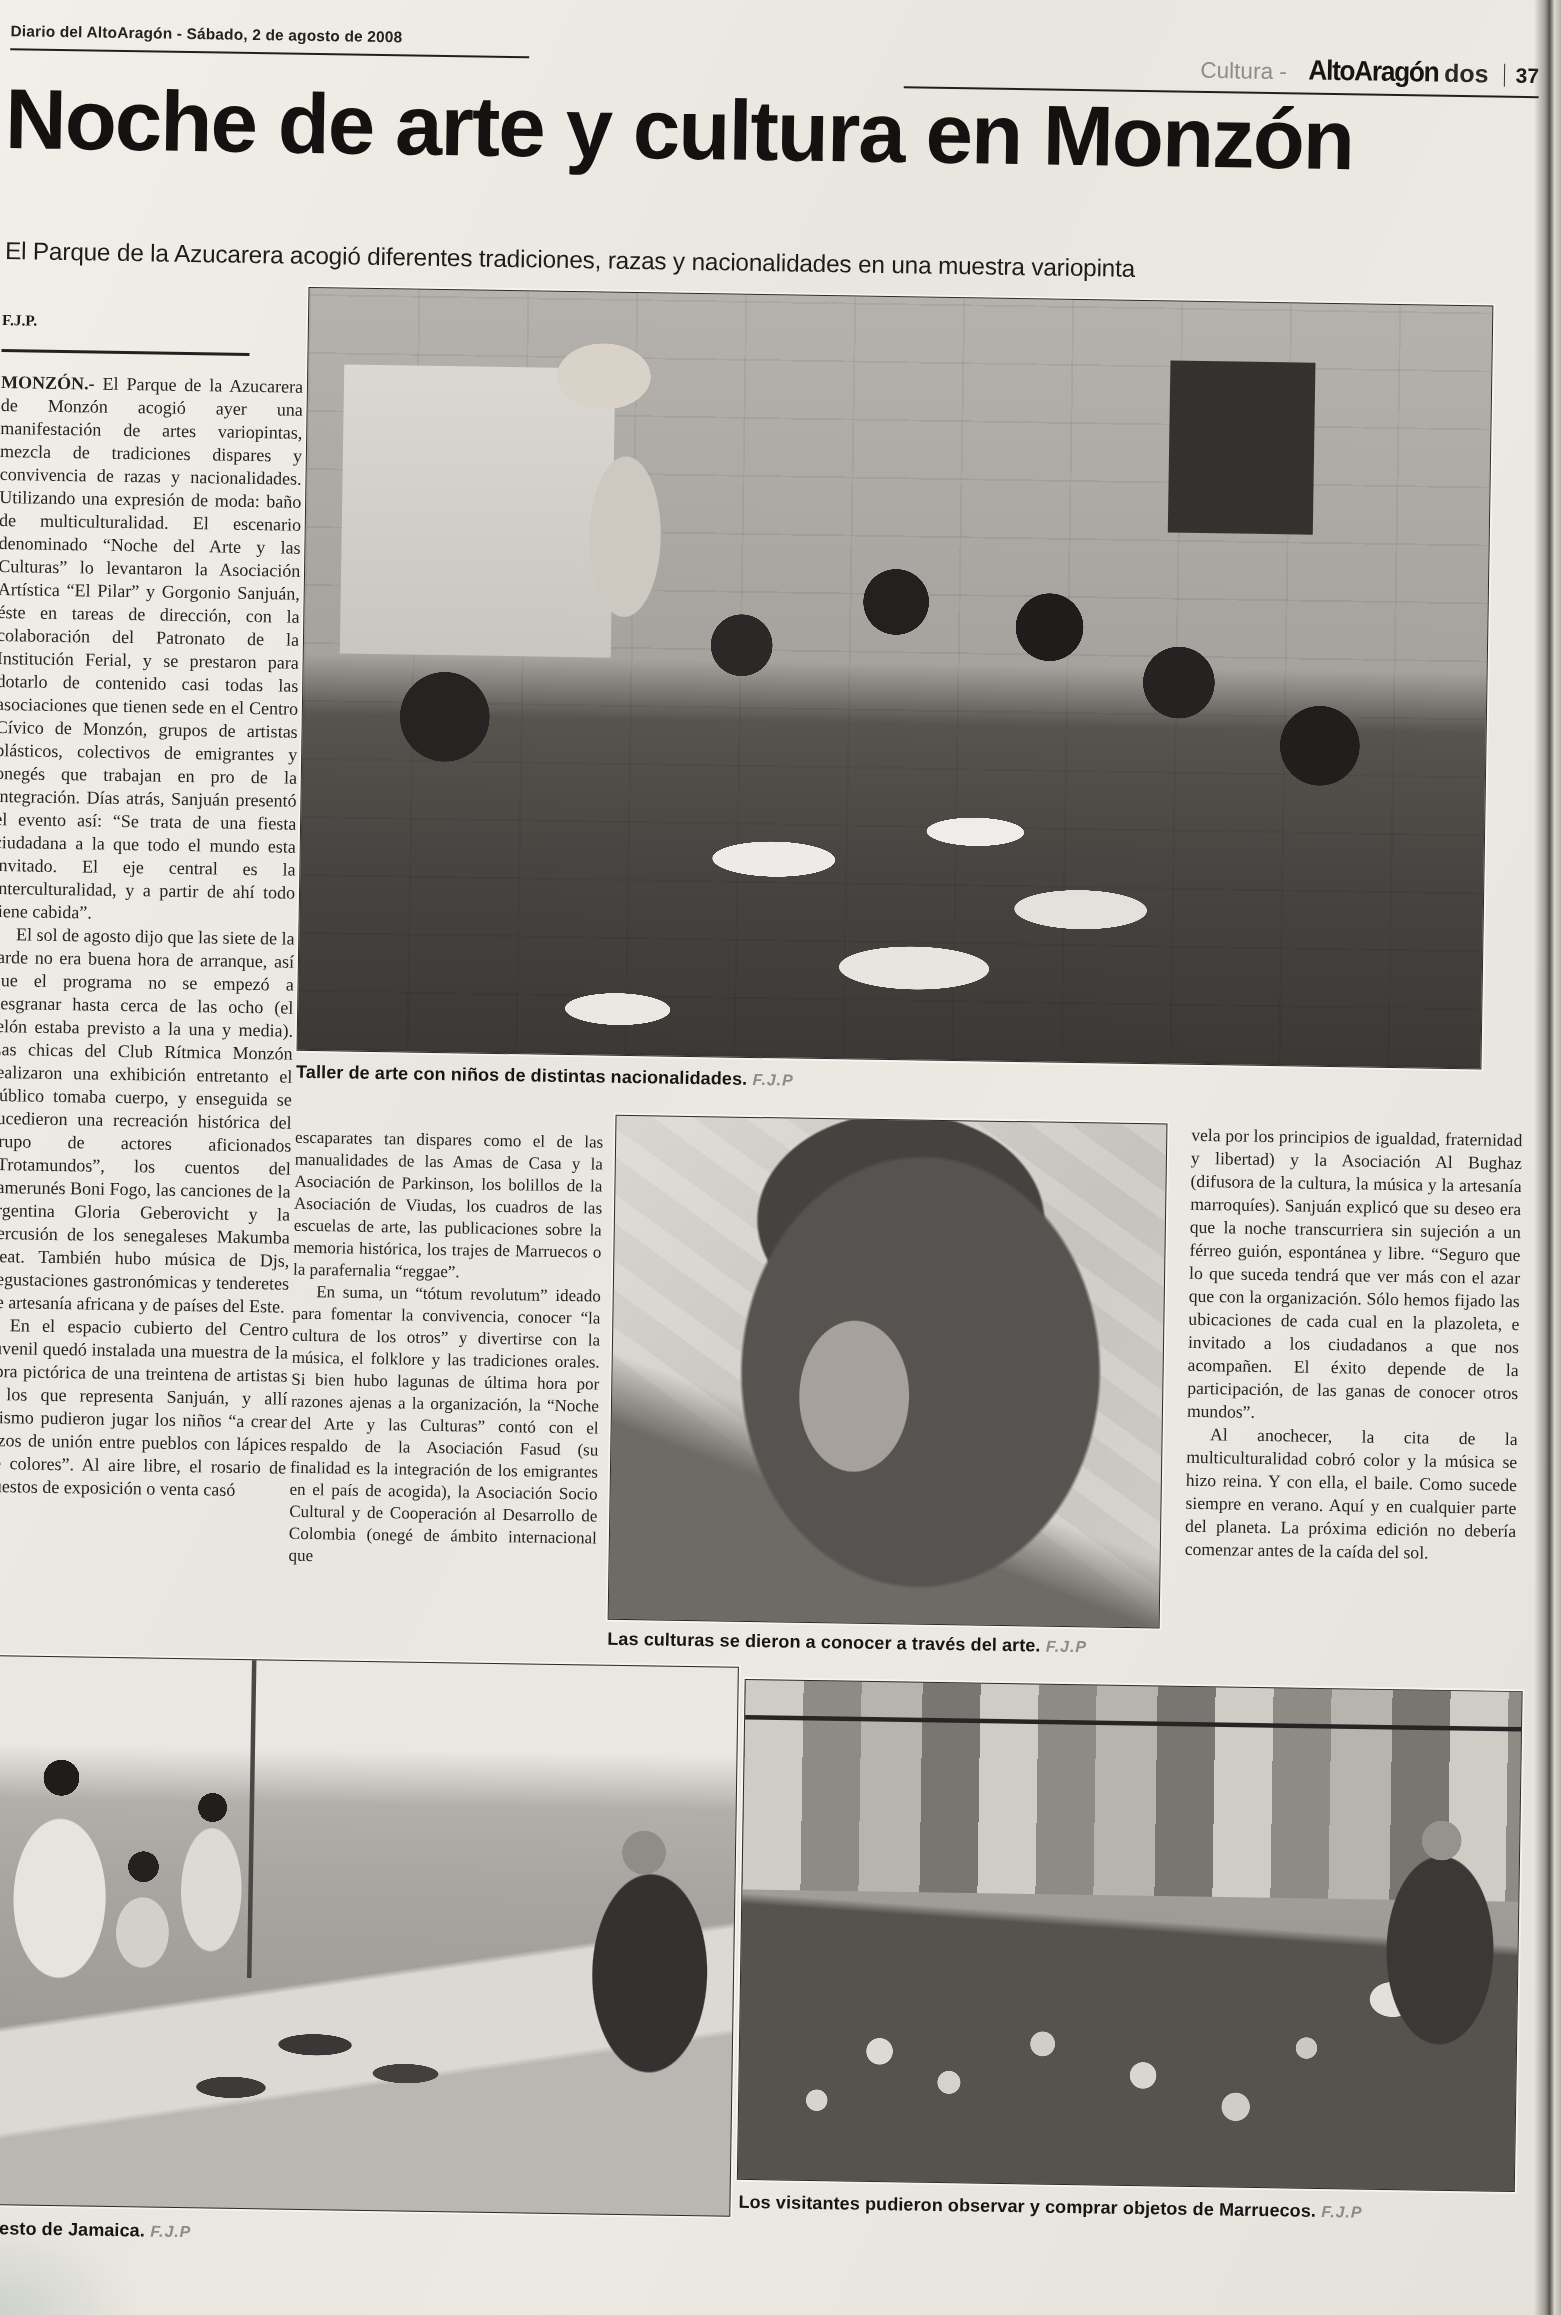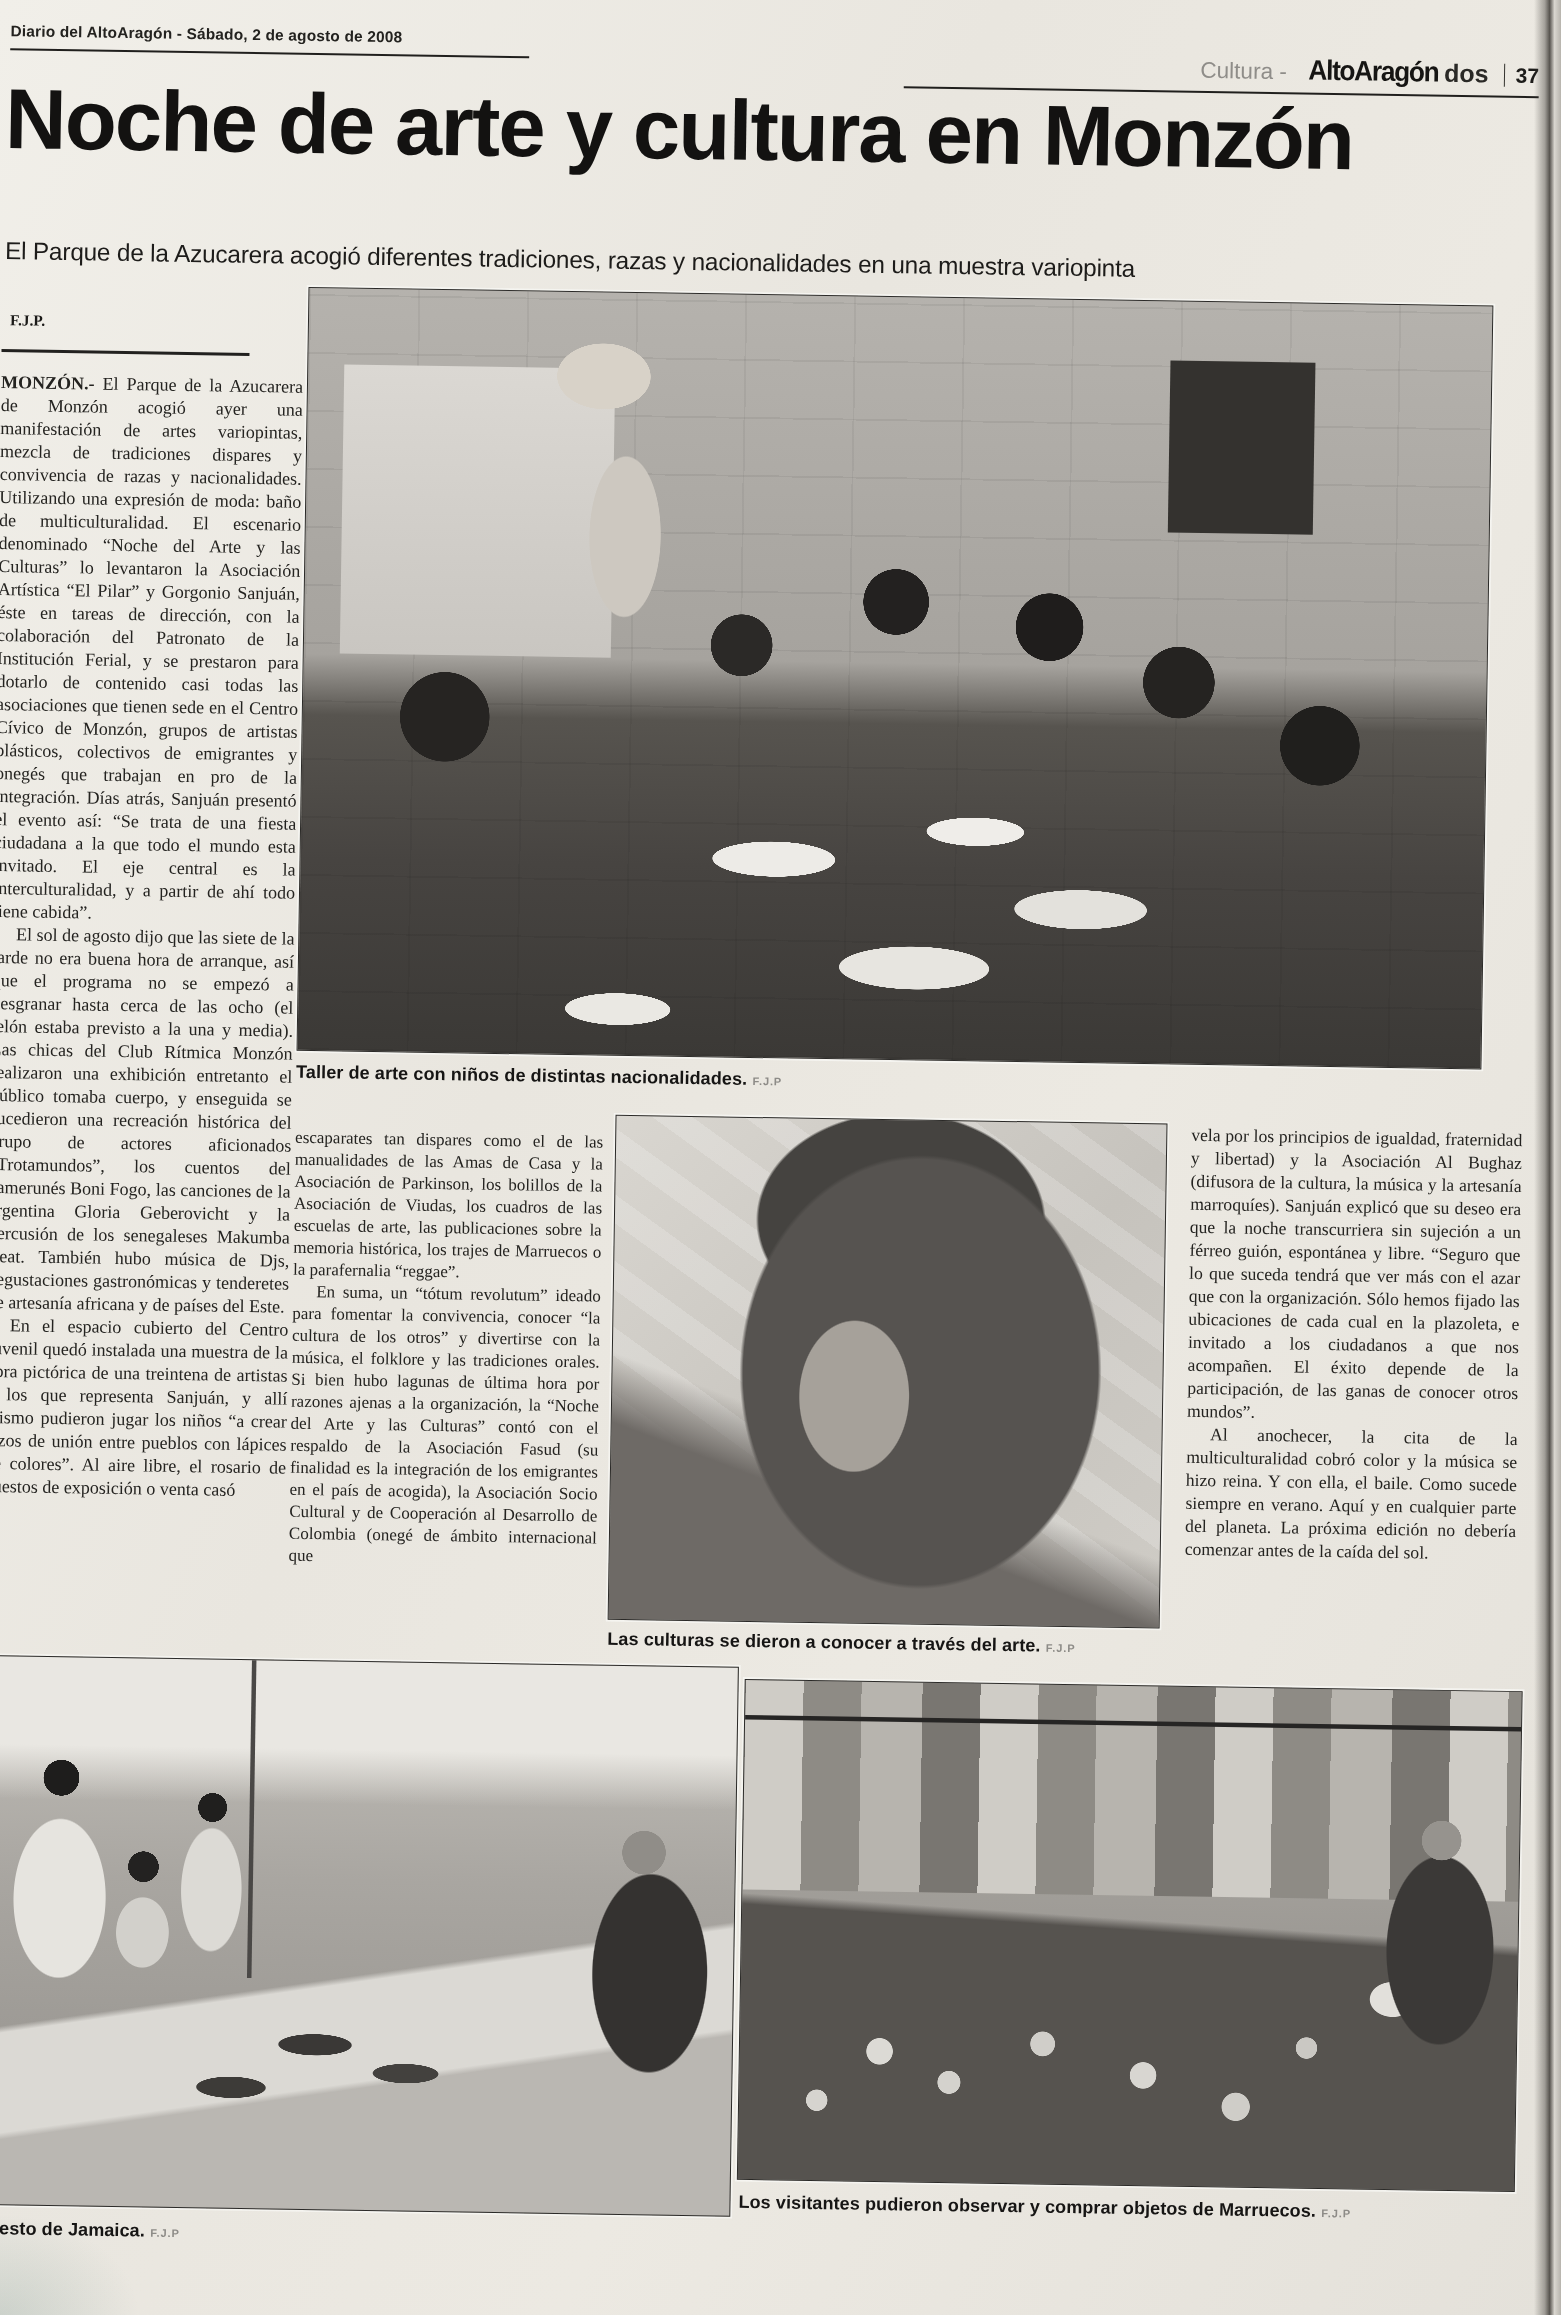--- a/index.html
+++ b/index.html
@@ -26,37 +26,37 @@
   .brand{display:inline-block;font-size:28px;font-weight:900;color:#161513;
     letter-spacing:-1.4px;transform:scaleX(.94);transform-origin:right bottom;}
   .brand-suffix{font-size:25px;font-weight:700;color:#2a2926;margin-left:1.8px;}
   .page-num{font-size:21px;font-weight:700;color:#1d1c1a;border-left:1.8px solid #35342f;
     padding-left:11px;margin-left:11px;}
 
   .headline{left:7.2px;top:76px;width:1549px;font-family:"Liberation Sans",sans-serif;
     font-size:85px;line-height:1.02;font-weight:700;color:#131211;letter-spacing:-1.8px;white-space:nowrap;}
   .subhead{left:9px;top:237px;width:1549px;font-family:"Liberation Sans",sans-serif;
     font-size:24.4px;font-weight:400;color:#1d1c1a;letter-spacing:-0.2px;white-space:nowrap;}
-  .byline{left:15px;top:311px;font-size:15.4px;font-weight:700;color:#1b1a18;}
+  .byline{left:7px;top:311px;font-size:15.4px;font-weight:700;color:#1b1a18;}
   .byline-rule{left:7.2px;top:349px;width:248px;height:2.7px;background:#22211f;}
 
   
   .col{color:#242320;text-align:justify;}
   .col p{margin:0;}
   .col p + p{text-indent:23.5px;}
   .lead{font-weight:700;}
   .col1{left:7.2px;top:371px;width:302px;font-size:18px;line-height:23px;}
   .col2{left:313px;top:1122px;width:308px;font-size:17px;line-height:22px;}
   .col3{left:1209px;top:1105px;width:331px;font-size:17.6px;line-height:23px;}
 
   
   .photo{border:0.9px solid #2a2927;box-shadow:0 0 0 1.8px rgba(250,249,246,.7);}
   .caption{font-family:"Liberation Sans",sans-serif;font-size:18px;font-weight:700;
     color:#161514;letter-spacing:0.1px;}
-  .credit{font-size:11px;font-weight:700;color:#8d8b87;letter-spacing:0.9px;margin-left:5.4px;}
+  .credit{font-size:16px;font-weight:700;color:#8d8b87;letter-spacing:0.9px;margin-left:5.4px;font-style:italic;}
 
   .photo-workshop{left:313px;top:282px;width:1183px;height:762px;background:
     radial-gradient(ellipse 63px 18px at 40% 74%,#edebe7 97%,transparent 98%),
     radial-gradient(ellipse 77px 22px at 52% 88%,#e7e5e0 97%,transparent 98%),
     radial-gradient(ellipse 54px 16.3px at 27% 94%,#eae8e3 97%,transparent 98%),
     radial-gradient(ellipse 68px 20px at 66% 80%,#e3e1dc 97%,transparent 98%),
     radial-gradient(ellipse 50px 14.5px at 57% 70%,#efede9 97%,transparent 98%),
     radial-gradient(circle 45px at 12% 56%,#262422 99%,transparent 100%),
     radial-gradient(circle 31px at 37% 46%,#2b2927 99%,transparent 100%),
     radial-gradient(circle 33px at 50% 40%,#232120 99%,transparent 100%),

